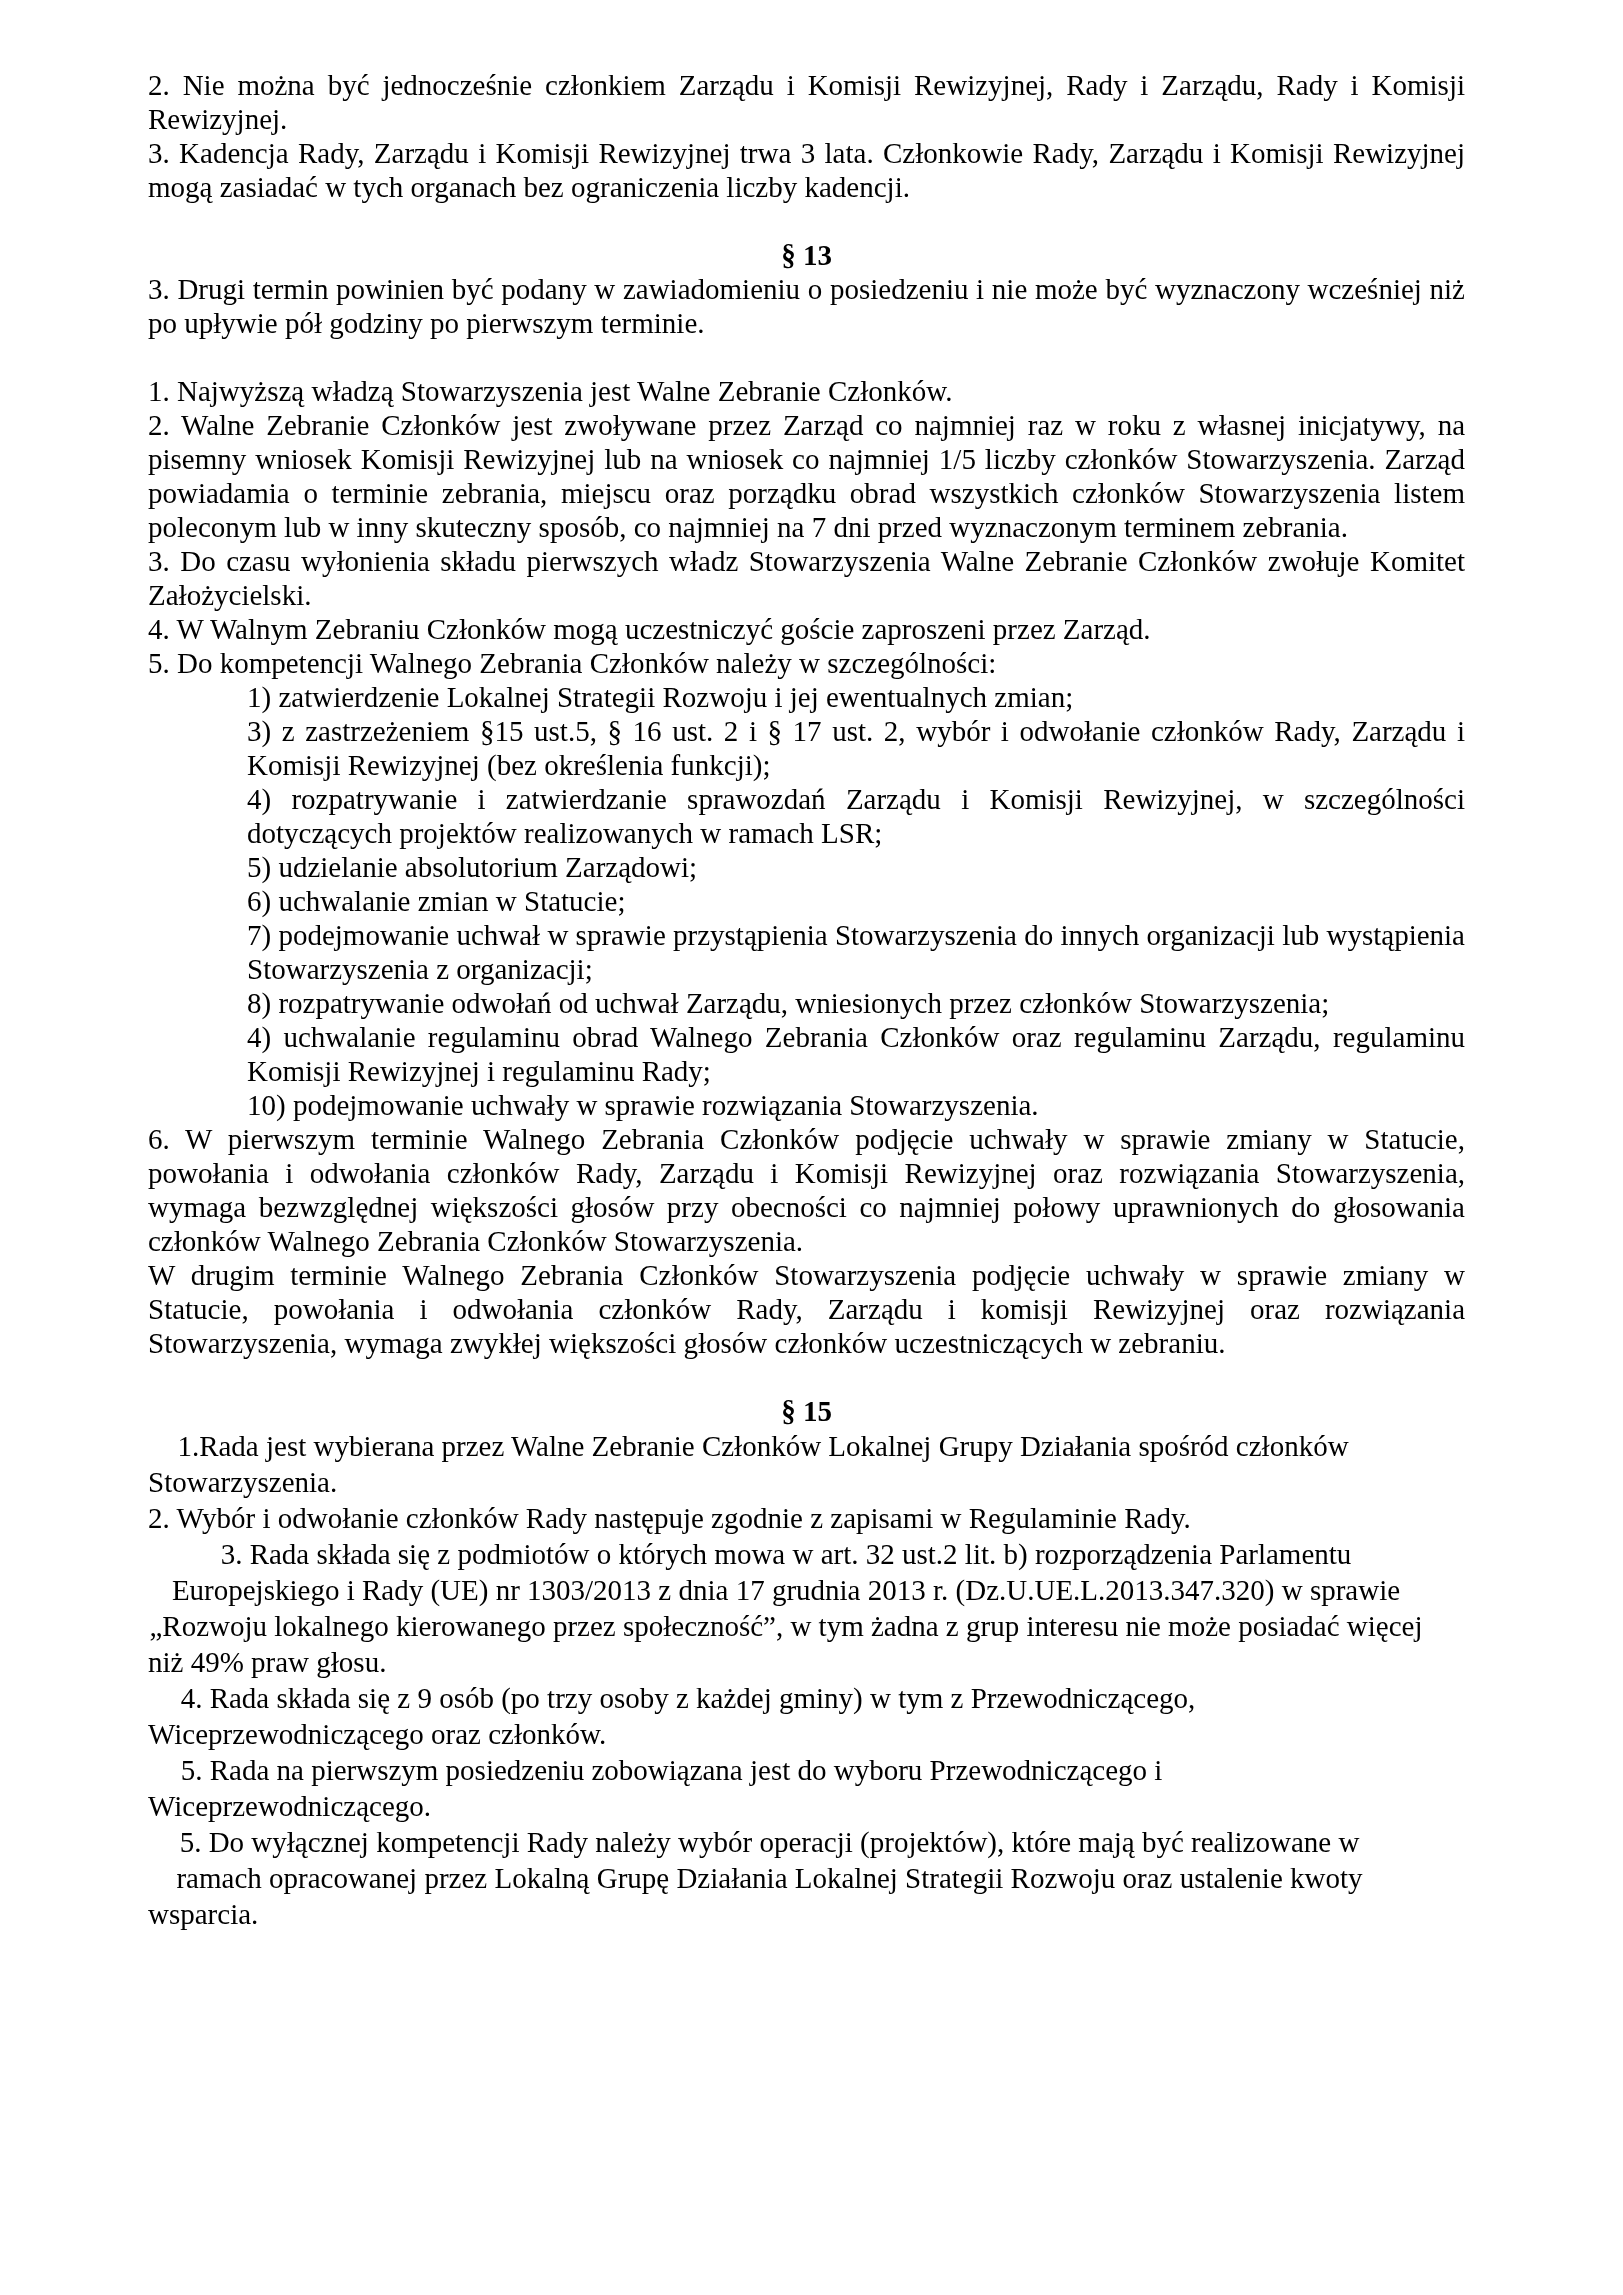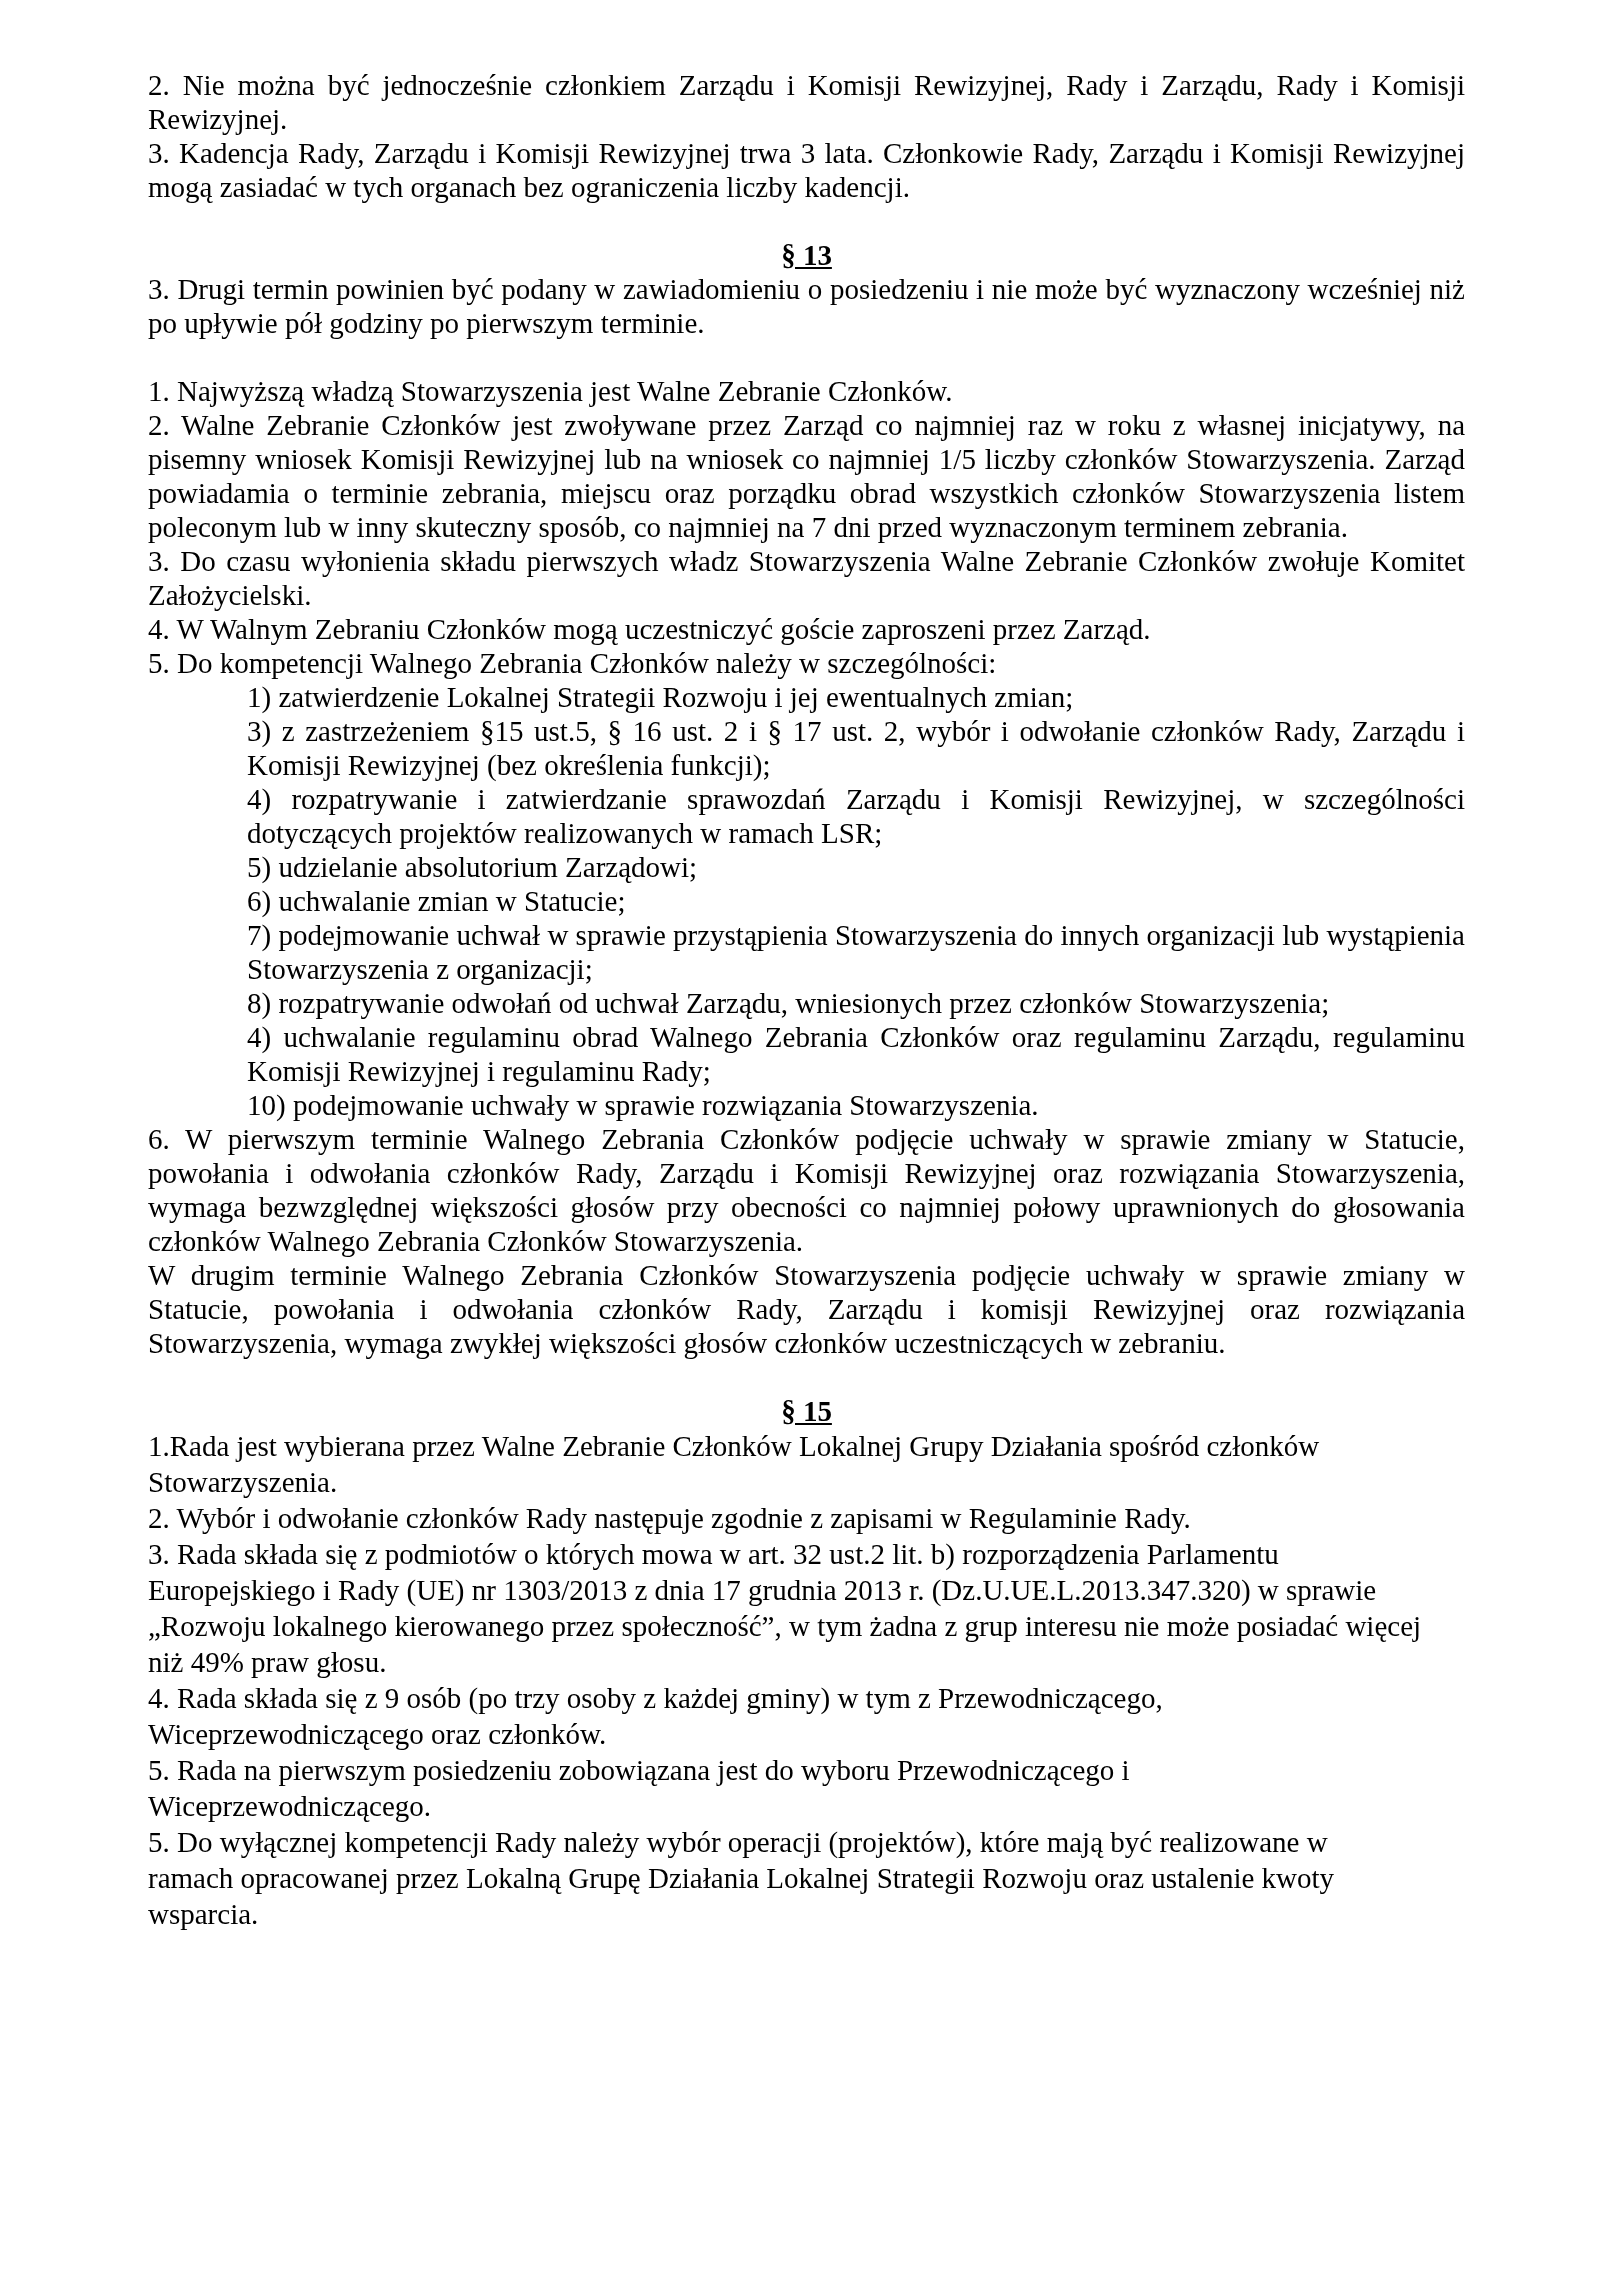--- a/index.html
+++ b/index.html
@@ -22,32 +22,31 @@
       width: 1317px;
     }
     .para {
       font-size: 29px;
       line-height: 34px;
       margin: 0;
       text-align: justify;
       text-align-last: left;
     }
     .para.nojust {
-      text-align: left;
+      text-align: center;
     }
     .indent {
       padding-left: 99px;
     }
     .heading {
       font-size: 29px;
       line-height: 34px;
       font-weight: bold;
       text-align: center;
       margin: 0;
-      text-decoration: underline;
     }
     .blank {
       height: 34px;
     }
     .sec15 .para {
       line-height: 36px;
     }
     .lead-space {
       padding-left: 7.9px;
     }

